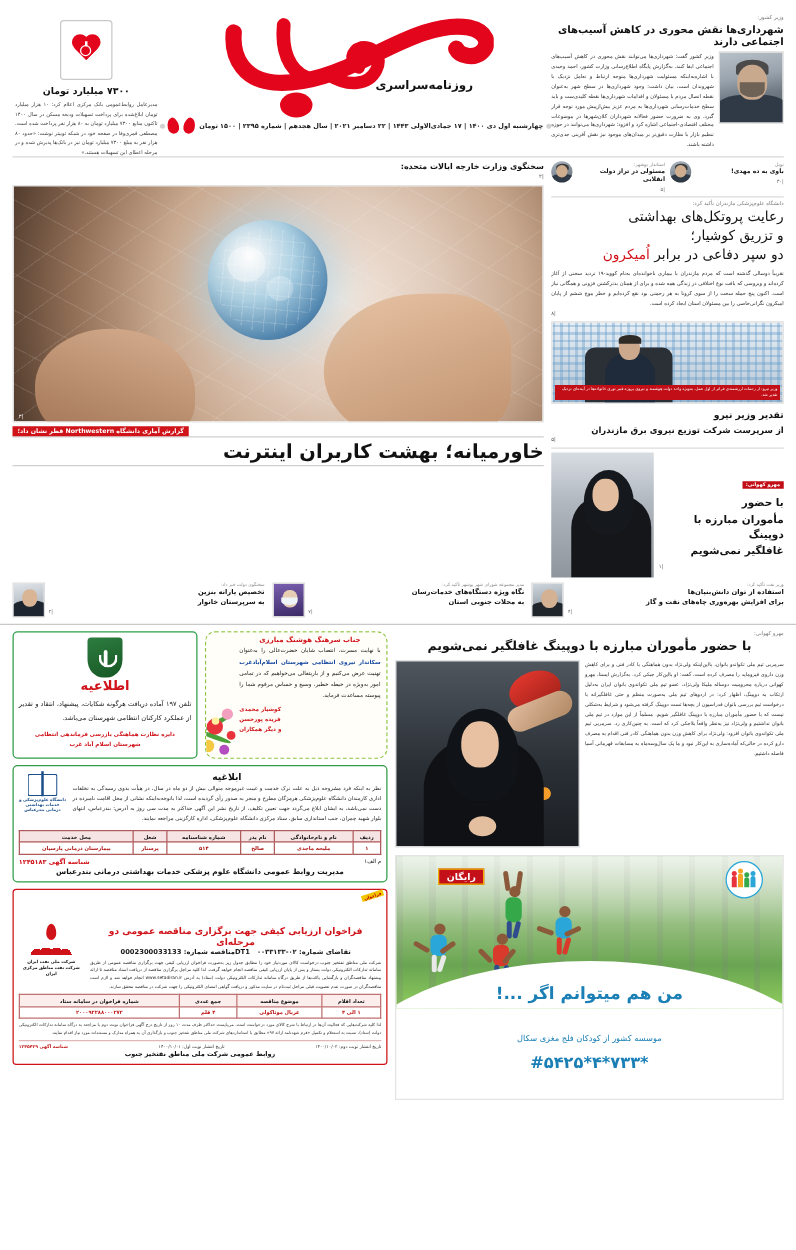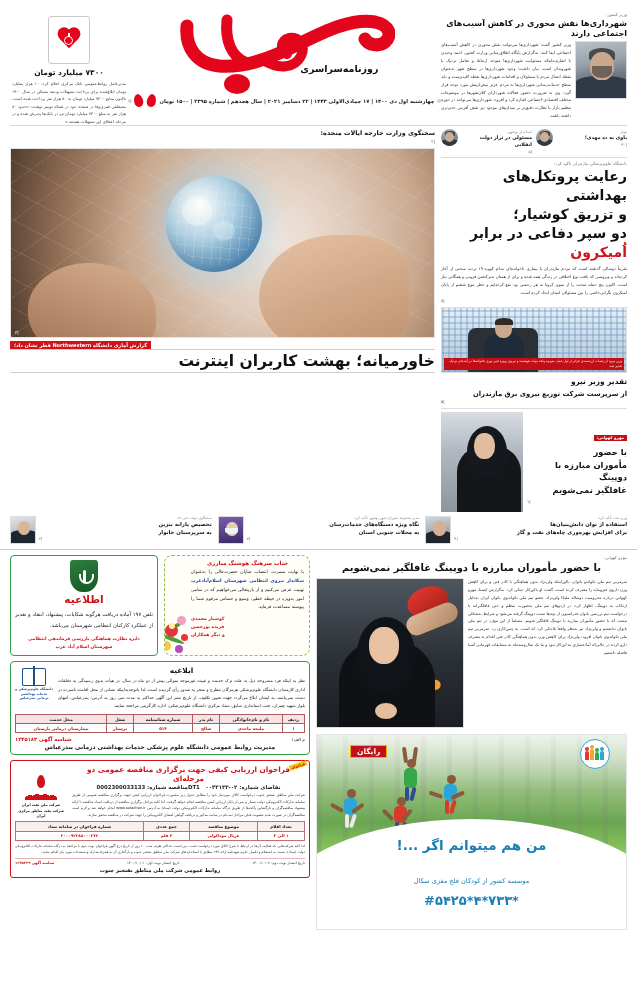--- a/index.html
+++ b/index.html
@@ -92,21 +92,21 @@
       background:linear-gradient(160deg,#aeb8c2,#5d666f);}
   .mini-av .f{position:absolute;width:9px;height:10px;background:#cfae90;border-radius:50%;left:4px;top:3px;}
   .mini-av .h{position:absolute;width:10px;height:5px;background:#3b3b3b;border-radius:50% 50% 0 0;left:3.5px;top:2px;}
   .mini-av .b{position:absolute;width:18px;height:7px;background:#2f3a46;border-radius:50% 50% 0 0;left:-0.5px;bottom:0;}
   .mini-tx { flex:1; text-align:right; }
   .mini-k { font-size:3.8px; color:#8a8a8a; }
   .mini-h { font-size:4.9px; font-weight:bold; color:#111; line-height:1.45; }
   .mini-pg { font-size:4px; color:#666; margin-top:1px; }
 
   .lc-kicker { font-size:4.3px; color:#7b7b7b; text-align:right; margin:3px 0 1px; }
-  .lc-head { font-size:14px; font-weight:bold; color:#111; text-align:right; line-height:1.35; }
+  .lc-head { font-size:11px; font-weight:normal; color:#111; text-align:right; line-height:1.35; }
   .lc-head .red { color:#d01219; }
   .lc-body { font-size:4.15px; line-height:1.92; color:#2b2b2b; text-align:justify; margin-top:3px;}
   .lc-pg { font-size:4.2px; color:#555; text-align:left; margin-top:1px; }
 
   .lc-photo { margin-top:4px; height:66px; border:0.5px solid #ddd; position:relative; overflow:hidden;
      background:linear-gradient(180deg,#e8eef4 0%,#cfdbe6 45%,#b7c6d4 100%);}
   .lc-photo .dots{position:absolute;inset:0;background:repeating-linear-gradient(0deg,rgba(90,150,200,.35) 0 2px,transparent 2px 6px),repeating-linear-gradient(90deg,rgba(90,150,200,.35) 0 2px,transparent 2px 6px);}
   .lc-photo .chair{position:absolute;width:70px;height:44px;background:#2b2f36;border-radius:8px 8px 0 0;left:26px;bottom:0;}
   .lc-photo .prs{position:absolute;width:40px;height:40px;background:#1f2b3a;border-radius:18px 18px 0 0;left:42px;bottom:0;}
   .lc-photo .prs:before{content:"";position:absolute;width:17px;height:19px;background:#cca98c;border-radius:46%;left:11px;top:-13px;}
@@ -187,21 +187,21 @@
   table.tbl th { background:#f6e3e3; border:0.5px solid #b05b5b; color:#111; font-weight:bold; padding:1.6px 1px; text-align:center;}
   table.tbl td { border:0.5px solid #b05b5b; color:#b01818; padding:1.6px 1px; text-align:center; font-weight:bold;}
   .ab-foot { display:flex; justify-content:space-between; align-items:center; margin-top:3px; }
   .ab-code { font-size:5.2px; font-weight:bold; color:#d01219; }
   .ab-alef { font-size:4.4px; color:#111; }
   .ab-org { font-size:5.9px; font-weight:bold; color:#111; text-align:center; margin-top:2px;}
 
   
   .tender { margin-top:5px; border:1.4px solid #d01219; border-radius:3px; padding:4px; position:relative;}
   .tender-ribbon { position:absolute; right:2px; top:2px; background:#f4c400; color:#b00; font-size:3.4px; font-weight:bold; padding:0.5px 2px; transform:rotate(-18deg);}
-  .tender-top { display:flex; flex-direction:row-reverse; gap:5px; align-items:flex-end;}
+  .tender-top { display:flex; flex-direction:row-reverse; gap:5px; align-items:flex-start;margin-top:24px;}
   .tender-logo { width:52px; flex:0 0 auto; text-align:center; }
   .nioc { width:34px; height:26px; margin:0 auto; position:relative;}
   .nioc .flame{position:absolute;width:8px;height:13px;background:#d01219;border-radius:50% 50% 50% 50%/60% 60% 40% 40%;left:13px;top:-1px;}
   .nioc .w{position:absolute;bottom:2px;width:34px;height:14px;background:
      radial-gradient(circle at 17% 100%, #d01219 0 5px, transparent 5px),
      radial-gradient(circle at 38% 100%, #d01219 0 6px, transparent 6px),
      radial-gradient(circle at 62% 100%, #d01219 0 6px, transparent 6px),
      radial-gradient(circle at 83% 100%, #d01219 0 5px, transparent 5px);}
   .tender-logo-tx { font-size:3.5px; color:#111; font-weight:bold; line-height:1.35; margin-top:1px;}
   .tender-tx { flex:1; }

